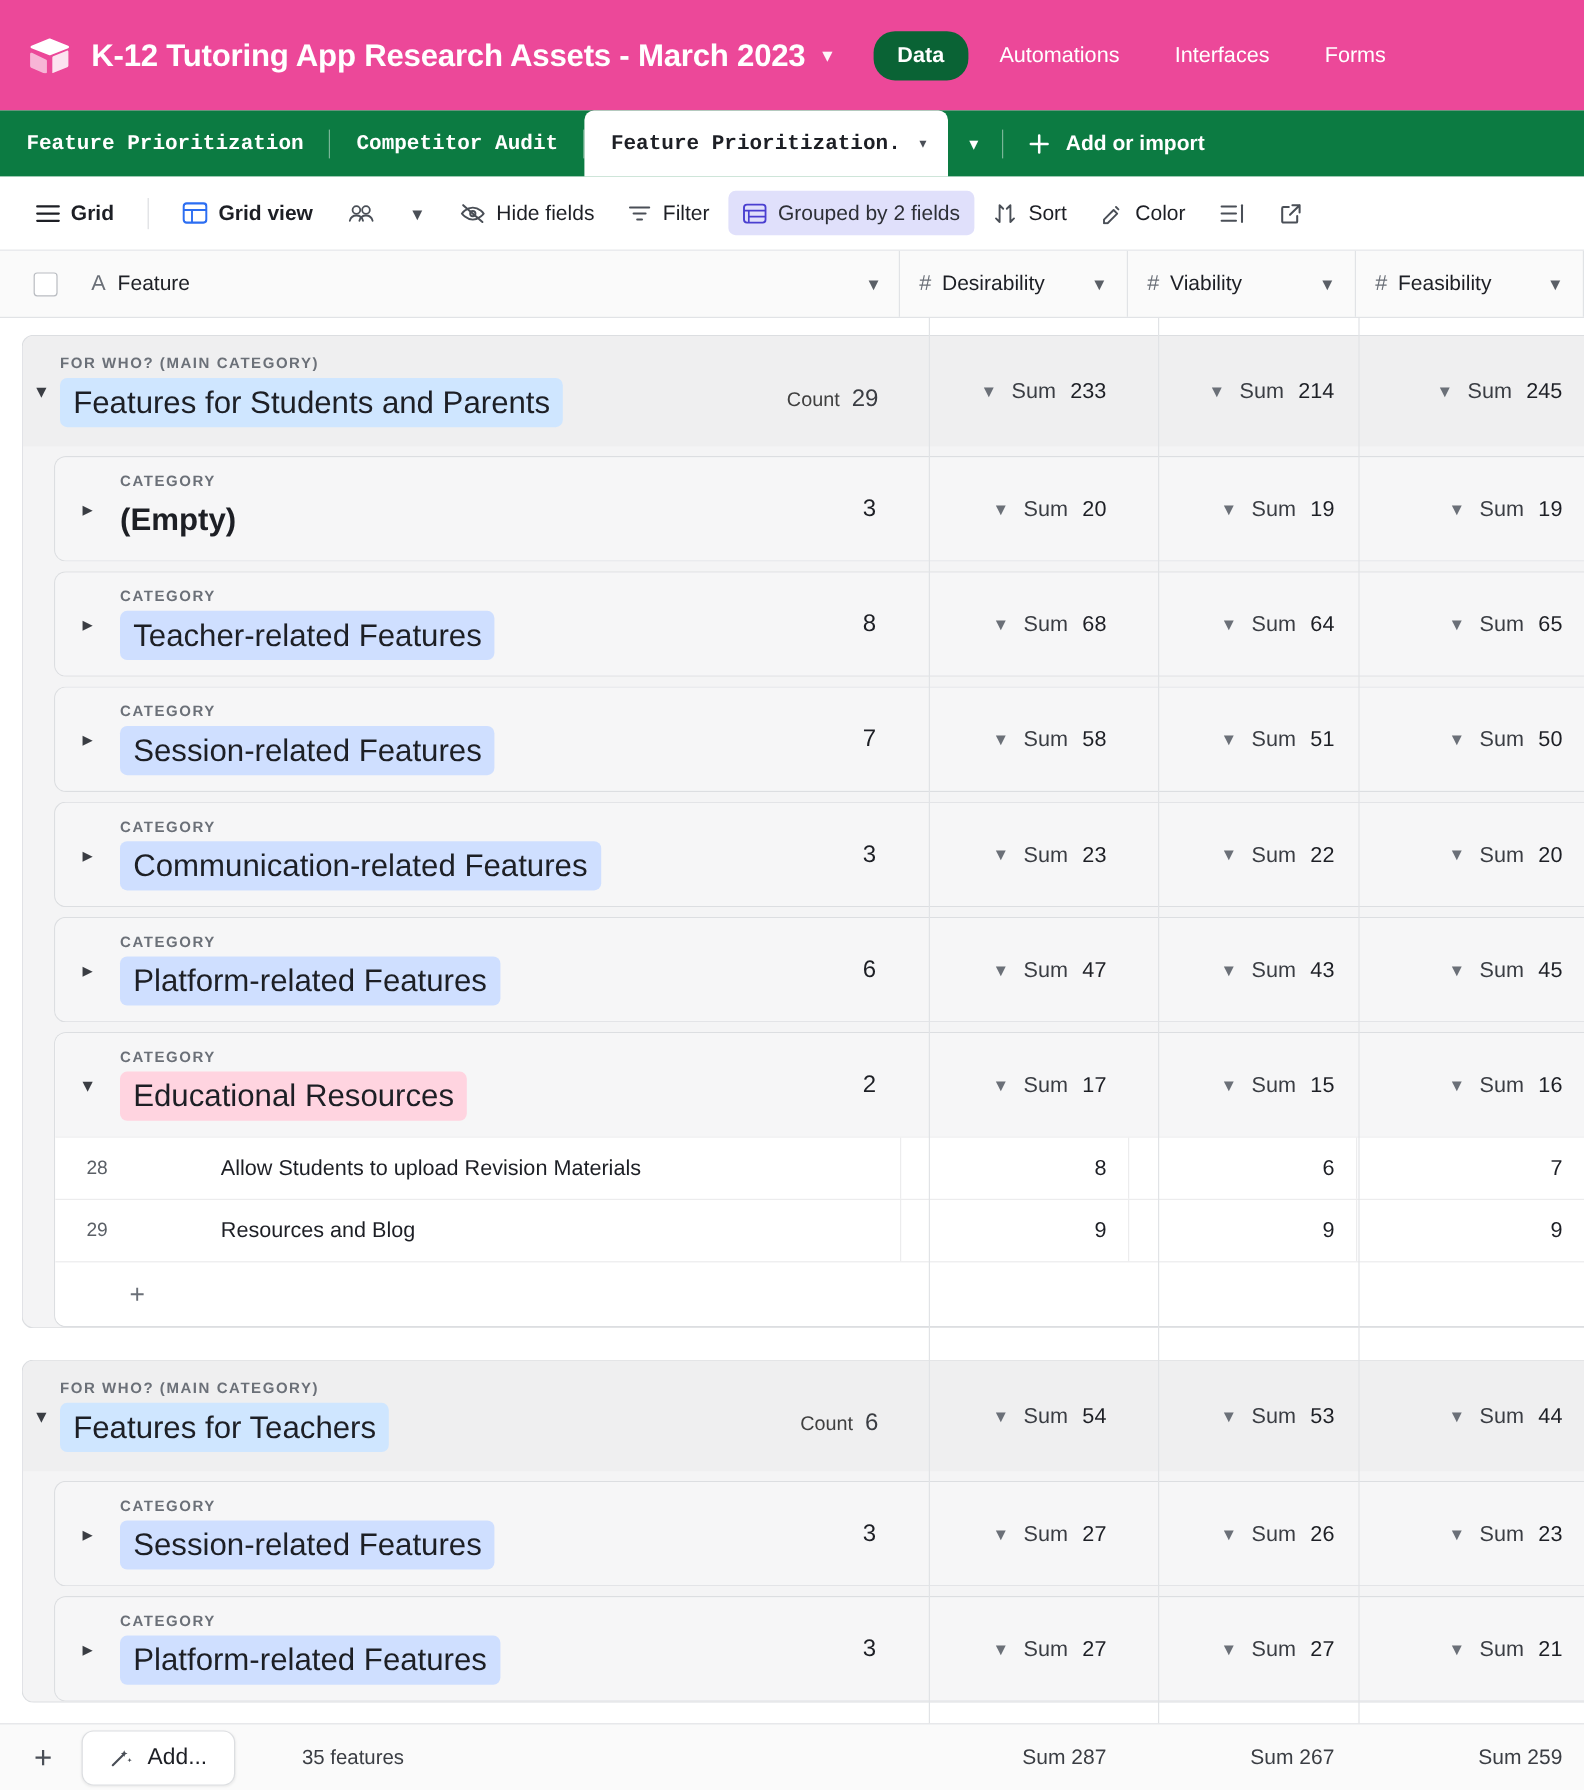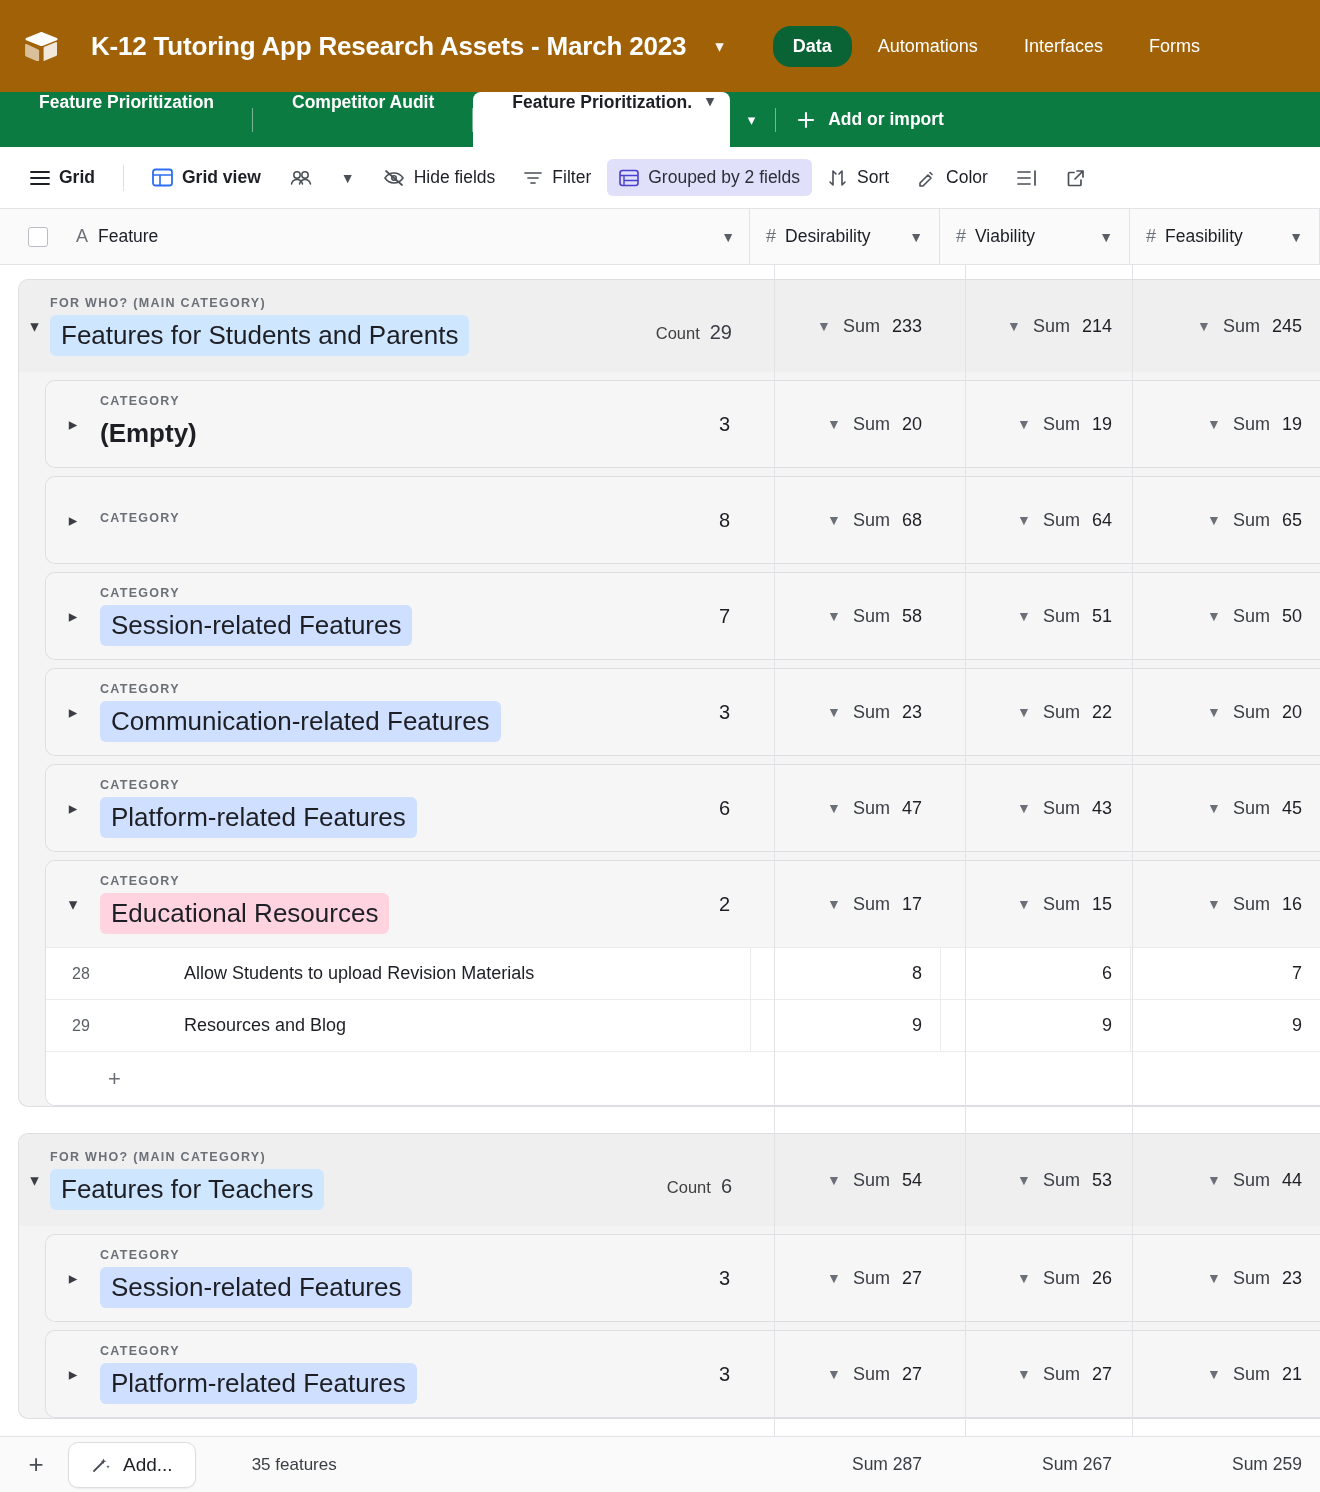--- a/index.html
+++ b/index.html
@@ -7,27 +7,26 @@
     margin: 0; padding: 0;
     width: 1320px; height: 1492px;
     font-family: "Liberation Sans", sans-serif;
     background: #ffffff;
     overflow: hidden;
   }
 
   
   .topbar {
     height: 92px;
-    background: #a16207;
+    background: #ec4899;
     display: flex;
     align-items: center;
     padding: 0 0 0 24px;
     color: #ffffff;
     position: relative;
-    gap: 15px;
   }
   .logo {
     width: 34px; height: 34px;
     margin-right: 18px;
     flex: 0 0 auto;
     display:flex; align-items:center; justify-content:center;
   }
   .app-title {
     font-size: 26px;
     font-weight: bold;
@@ -62,26 +61,28 @@
     height: 55px;
     background: #0c7b42;
     display: flex;
     align-items: flex-end;
     padding-left: 0;
     position: relative;
   }
   .tab {
     height: 55px;
     display: flex;
-    padding: 0 39px;
+    align-items: center;
+    padding: 0 22px;
     color: #ffffff;
     font-size: 17.5px;
     font-weight: bold;
     white-space: nowrap;
     position: relative;
+    font-family: Liberation Mono, monospace;
   }
   .tab .divider {
     position: absolute;
     right: 0; top: 16px;
     width: 1px; height: 24px;
     background: rgba(255,255,255,.45);
   }
   .tab.active {
     background: #ffffff;
     color: #1d1f25;
@@ -548,20 +549,21 @@
             </div>
         </div>
       </div>
     </div>
 
     <div class="subgroup">
       <div class="subgroup-header">
         <div class="sub-toggle">▸</div>
         <div class="sub-labels">
           <div class="g-kicker">CATEGORY</div>
+          <div><span class="pill blue">Teacher-related Features</span></div>
         </div>
         <div class="sub-count">8</div>
         <div class="sumcells">
           <div class="sumcell">
               <span class="cv">▼</span>
               <span>Sum</span>
               <span class="v">68</span>
             </div>
           <div class="sumcell">
               <span class="cv">▼</span>

